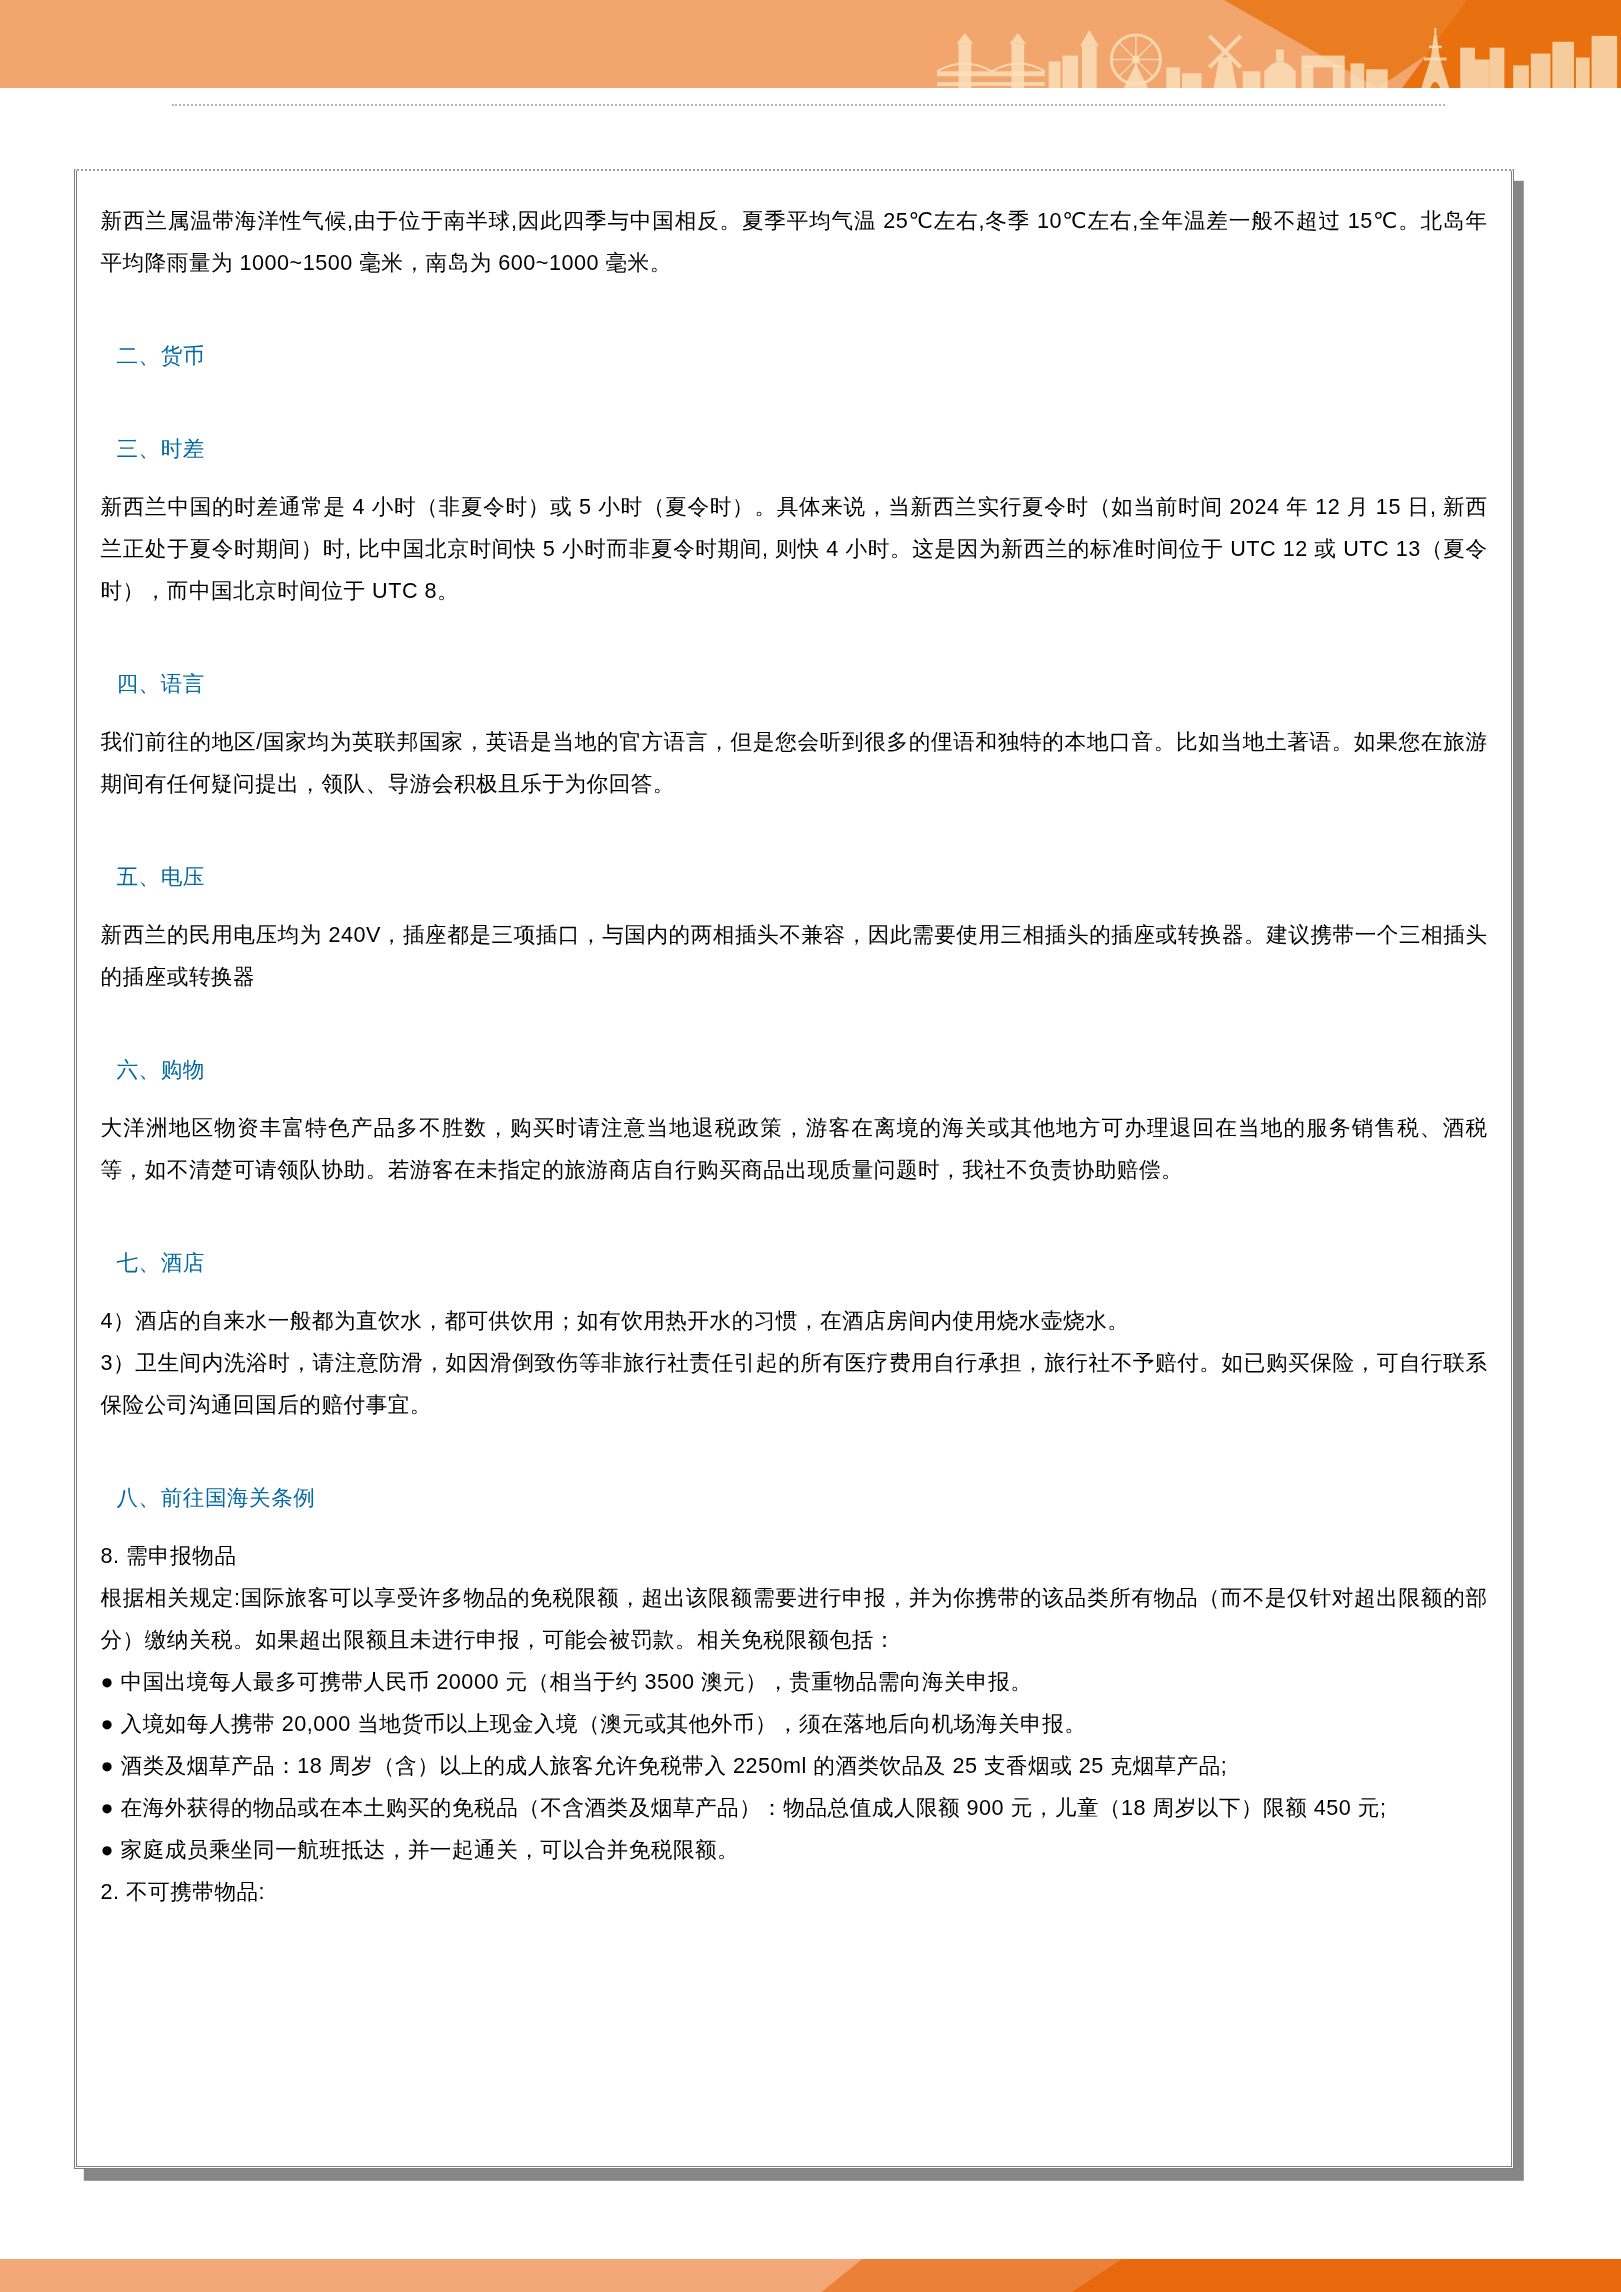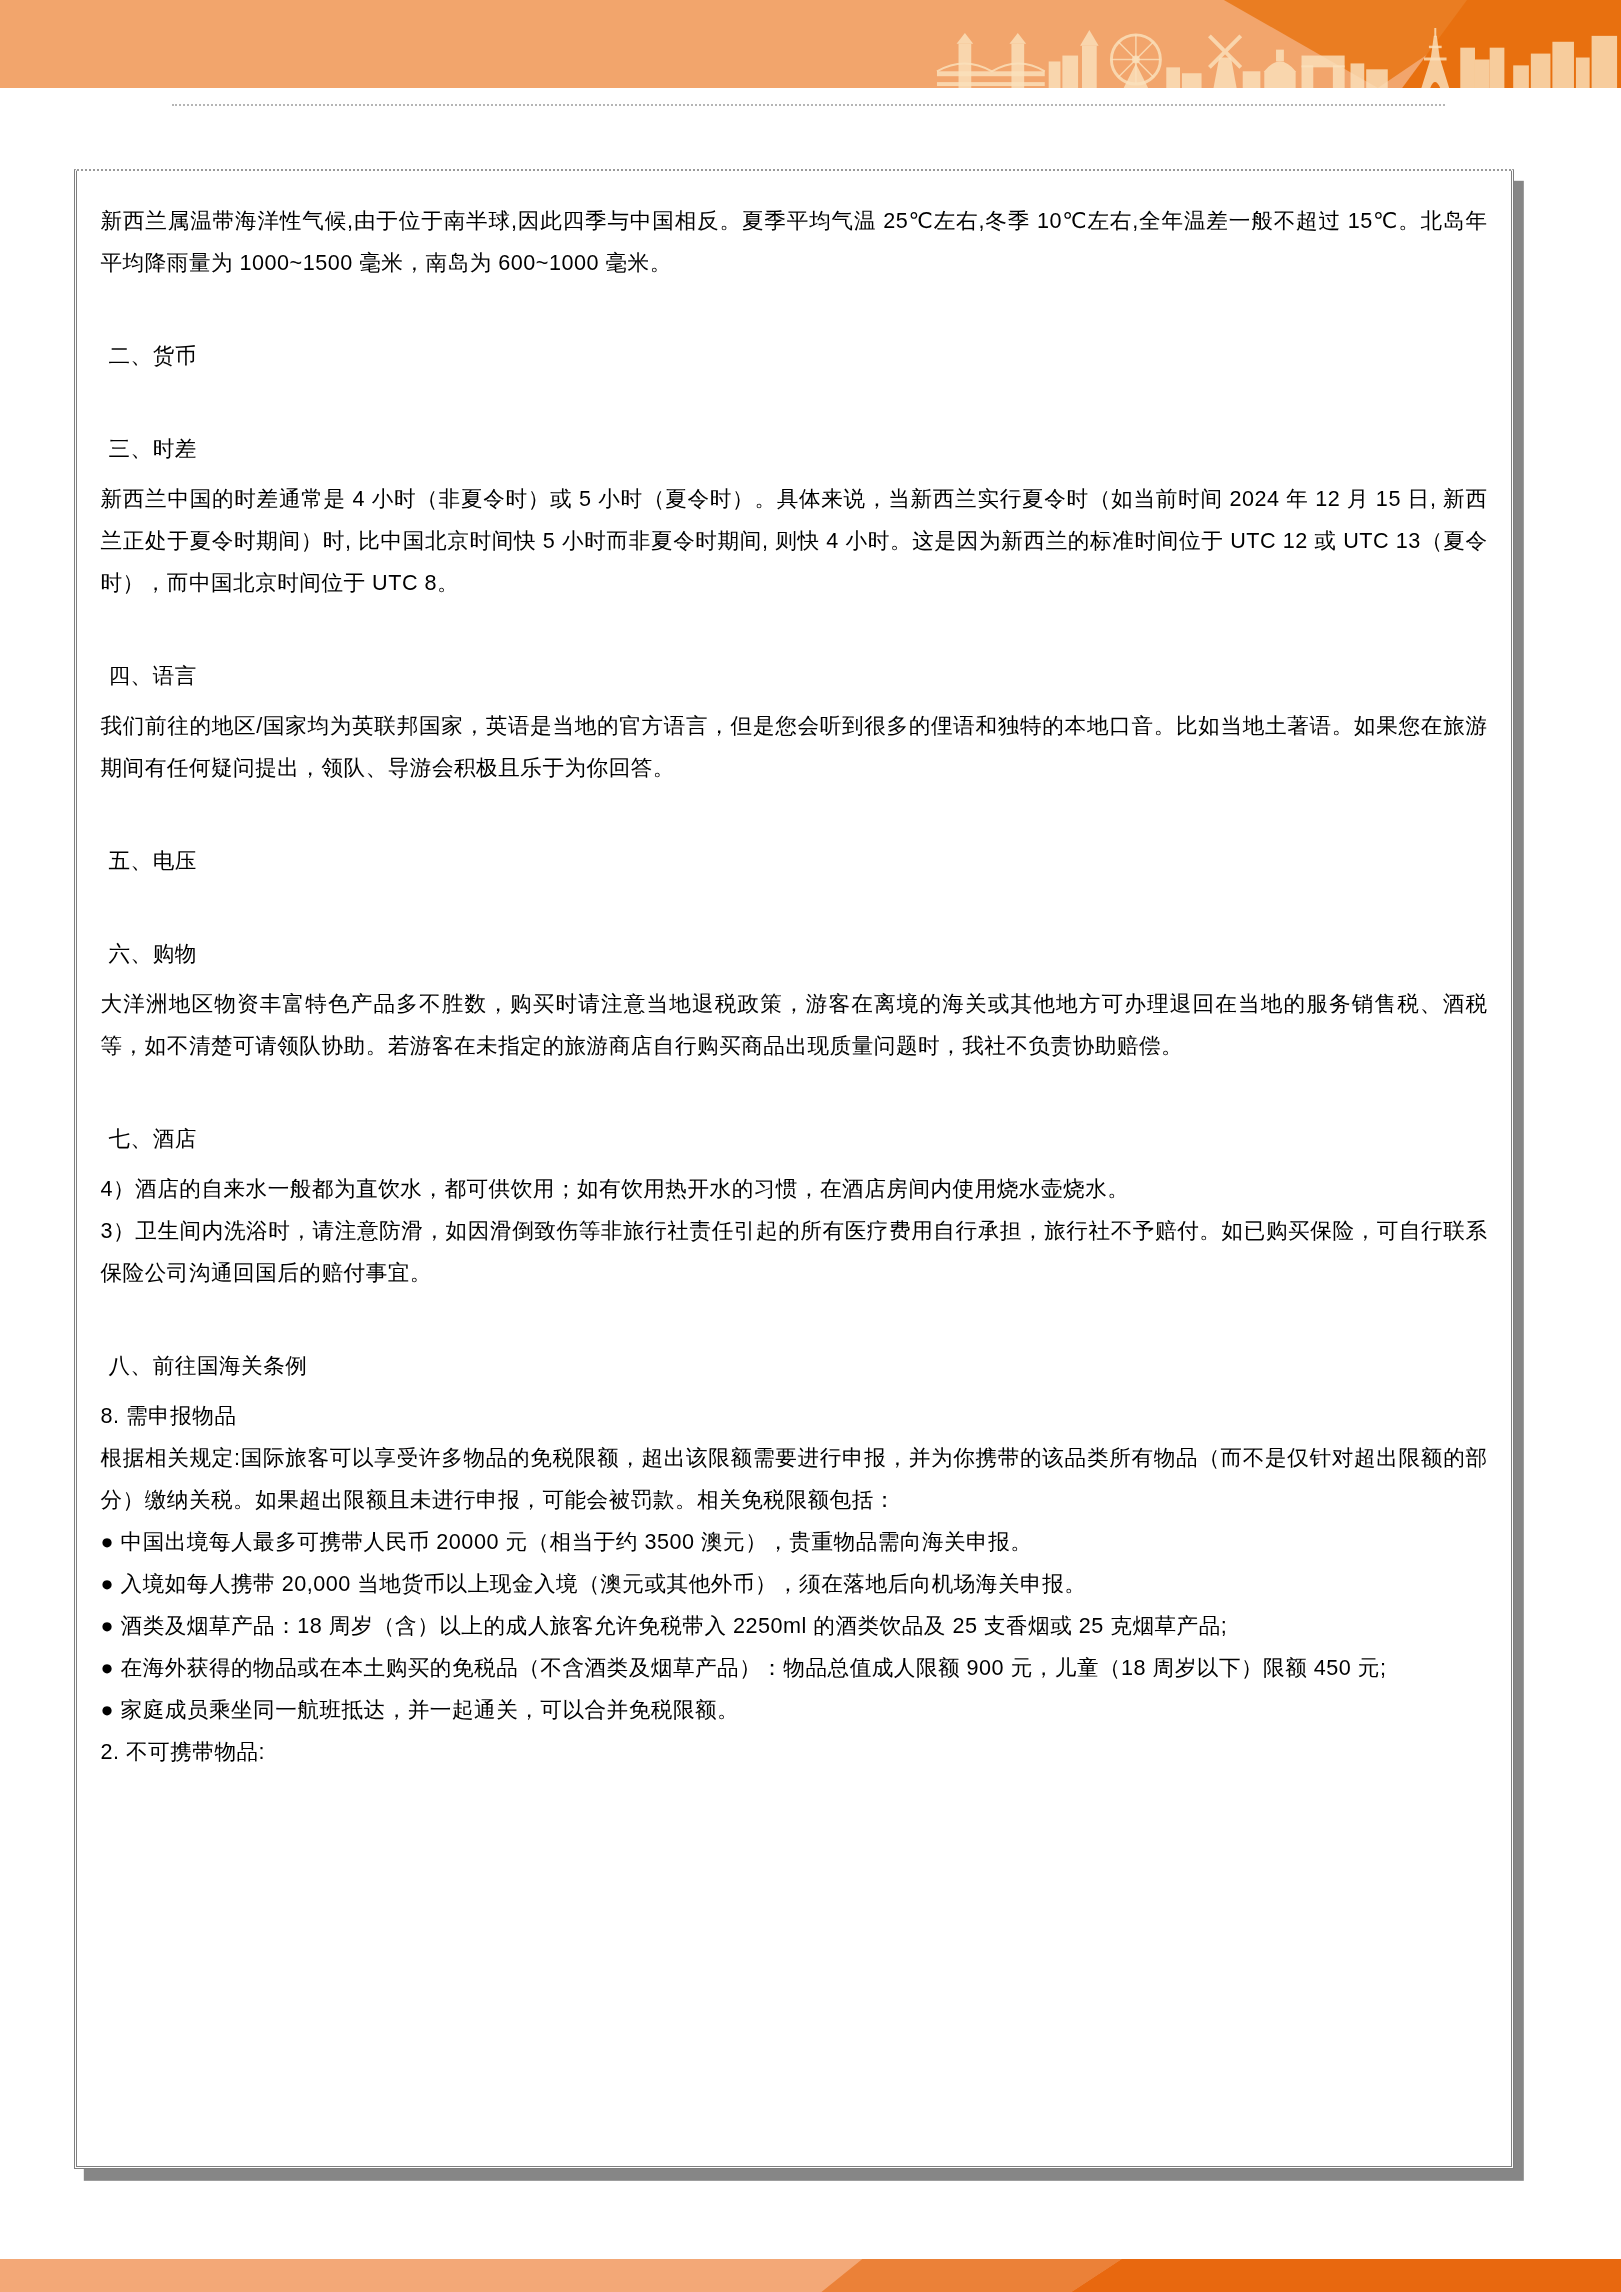--- a/index.html
+++ b/index.html
@@ -57,25 +57,25 @@
     margin:0;
     font-size:21.6px;
     line-height:42px;
     color:#000000;
     text-align:justify;
     letter-spacing:0.5px;
   }
   .intro{ margin-top:13.7px; }
   .doc-section{ margin-top:51px; }
   .sec-title{
-    margin:8px;
+    margin:16px;
     font-size:21.6px;
     line-height:42px;
     font-weight:normal;
-    color:#000000;
+    color:#0369a1;
     letter-spacing:0.5px;
   }
 
   
   .footer{
     position:absolute; left:0; bottom:0;
     width:1621px; height:34px;
     background:#F3A877;
     overflow:hidden;
   }
@@ -164,20 +164,21 @@
         <section class="doc-section">
           <h2 class="sec-title">三、时差</h2>
           <p class="para">新西兰中国的时差通常是 4 小时（非夏令时）或 5 小时（夏令时）。具体来说，当新西兰实行夏令时（如当前时间 2024 年 12 月 15 日, 新西兰正处于夏令时期间）时, 比中国北京时间快 5 小时而非夏令时期间, 则快 4 小时。这是因为新西兰的标准时间位于 UTC 12 或 UTC 13（夏令时），而中国北京时间位于 UTC 8。</p>
         </section>
         <section class="doc-section">
           <h2 class="sec-title">四、语言</h2>
           <p class="para">我们前往的地区/国家均为英联邦国家，英语是当地的官方语言，但是您会听到很多的俚语和独特的本地口音。比如当地土著语。如果您在旅游期间有任何疑问提出，领队、导游会积极且乐于为你回答。</p>
         </section>
         <section class="doc-section">
           <h2 class="sec-title">五、电压</h2>
+          <p class="para">新西兰的民用电压均为 240V，插座都是三项插口，与国内的两相插头不兼容，因此需要使用三相插头的插座或转换器。建议携带一个三相插头的插座或转换器</p>
         </section>
         <section class="doc-section">
           <h2 class="sec-title">六、购物</h2>
           <p class="para">大洋洲地区物资丰富特色产品多不胜数，购买时请注意当地退税政策，游客在离境的海关或其他地方可办理退回在当地的服务销售税、酒税等，如不清楚可请领队协助。若游客在未指定的旅游商店自行购买商品出现质量问题时，我社不负责协助赔偿。</p>
         </section>
         <section class="doc-section">
           <h2 class="sec-title">七、酒店</h2>
           <p class="para">4）酒店的自来水一般都为直饮水，都可供饮用；如有饮用热开水的习惯，在酒店房间内使用烧水壶烧水。</p>
           <p class="para">3）卫生间内洗浴时，请注意防滑，如因滑倒致伤等非旅行社责任引起的所有医疗费用自行承担，旅行社不予赔付。如已购买保险，可自行联系保险公司沟通回国后的赔付事宜。</p>
         </section>

